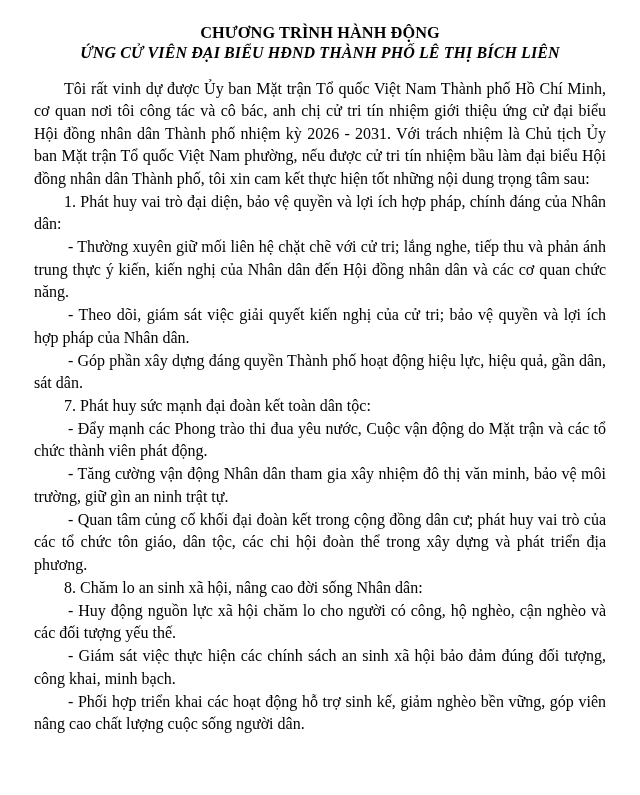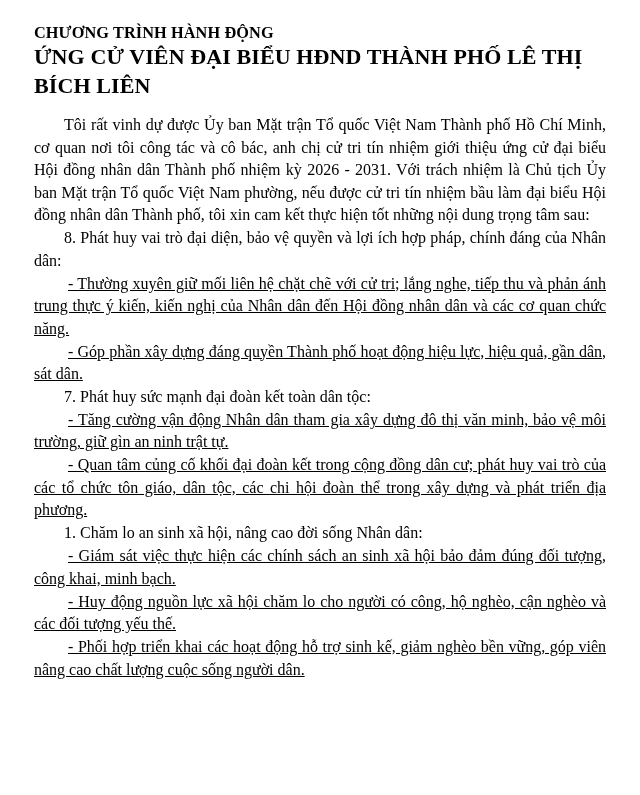--- a/index.html
+++ b/index.html
@@ -14,63 +14,66 @@
     color: #000000;
   }
   .page {
     width: 640px;
     height: 795px;
     box-sizing: border-box;
     padding: 22px 34px 10px 34px;
     position: relative;
   }
   .title-block {
+    text-align: center;
     margin-bottom: 14px;
   }
   .title-line {
     font-weight: bold;
     font-size: 16.3px;
     line-height: 1.30;
     letter-spacing: 0.1px;
   }
   .title-line.second {
-    font-size: 22px;
+    font-size: 16px;
+    font-style: italic;
   }
   .body-text p {
     margin: 0 0 0.5px 0;
     font-size: 16px;
     line-height: 1.405;
     text-align: justify;
     text-justify: inter-word;
   }
   .indent {
     text-indent: 30px;
   }
   .indent-dash {
     text-indent: 34px;
-    text-decoration: underline;
   }
 </style>
 </head>
 <body>
 
 <div class="page">
 
   <div class="title-block">
     <div class="title-line">CHƯƠNG TRÌNH HÀNH ĐỘNG</div>
     <div class="title-line second">ỨNG CỬ VIÊN ĐẠI BIỂU HĐND THÀNH PHỐ LÊ THỊ BÍCH LIÊN</div>
   </div>
 
   <div class="body-text">
     <p class="indent">Tôi rất vinh dự được Ủy ban Mặt trận Tổ quốc Việt Nam Thành phố Hồ Chí Minh, cơ quan nơi tôi công tác và cô bác, anh chị cử tri tín nhiệm giới thiệu ứng cử đại biểu Hội đồng nhân dân Thành phố nhiệm kỳ 2026 - 2031. Với trách nhiệm là Chủ tịch Ủy ban Mặt trận Tổ quốc Việt Nam phường, nếu được cử tri tín nhiệm bầu làm đại biểu Hội đồng nhân dân Thành phố, tôi xin cam kết thực hiện tốt những nội dung trọng tâm sau:</p>
-    <p class="indent">8. Phát huy vai trò đại diện, bảo vệ quyền và lợi ích hợp pháp, chính đáng của Nhân dân:</p>
+    <p class="indent">1. Phát huy vai trò đại diện, bảo vệ quyền và lợi ích hợp pháp, chính đáng của Nhân dân:</p>
     <p class="indent-dash">- Thường xuyên giữ mối liên hệ chặt chẽ với cử tri; lắng nghe, tiếp thu và phản ánh trung thực ý kiến, kiến nghị của Nhân dân đến Hội đồng nhân dân và các cơ quan chức năng.</p>
+    <p class="indent-dash">- Theo dõi, giám sát việc giải quyết kiến nghị của cử tri; bảo vệ quyền và lợi ích hợp pháp của Nhân dân.</p>
     <p class="indent-dash">- Góp phần xây dựng đáng quyền Thành phố hoạt động hiệu lực, hiệu quả, gần dân, sát dân.</p>
     <p class="indent">7. Phát huy sức mạnh đại đoàn kết toàn dân tộc:</p>
-    <p class="indent-dash">- Tăng cường vận động Nhân dân tham gia xây dựng đô thị văn minh, bảo vệ môi trường, giữ gìn an ninh trật tự.</p>
+    <p class="indent-dash">- Đẩy mạnh các Phong trào thi đua yêu nước, Cuộc vận động do Mặt trận và các tổ chức thành viên phát động.</p>
+    <p class="indent-dash">- Tăng cường vận động Nhân dân tham gia xây nhiệm đô thị văn minh, bảo vệ môi trường, giữ gìn an ninh trật tự.</p>
     <p class="indent-dash">- Quan tâm củng cố khối đại đoàn kết trong cộng đồng dân cư; phát huy vai trò của các tổ chức tôn giáo, dân tộc, các chi hội đoàn thể trong xây dựng và phát triển địa phương.</p>
-    <p class="indent">1. Chăm lo an sinh xã hội, nâng cao đời sống Nhân dân:</p>
+    <p class="indent">8. Chăm lo an sinh xã hội, nâng cao đời sống Nhân dân:</p>
+    <p class="indent-dash">- Huy động nguồn lực xã hội chăm lo cho người có công, hộ nghèo, cận nghèo và các đối tượng yếu thế.</p>
     <p class="indent-dash">- Giám sát việc thực hiện các chính sách an sinh xã hội bảo đảm đúng đối tượng, công khai, minh bạch.</p>
-    <p class="indent-dash">- Huy động nguồn lực xã hội chăm lo cho người có công, hộ nghèo, cận nghèo và các đối tượng yếu thế.</p>
     <p class="indent-dash">- Phối hợp triển khai các hoạt động hỗ trợ sinh kế, giảm nghèo bền vững, góp viên nâng cao chất lượng cuộc sống người dân.</p>
   </div>
 
 </div>
 
 </body></html>

